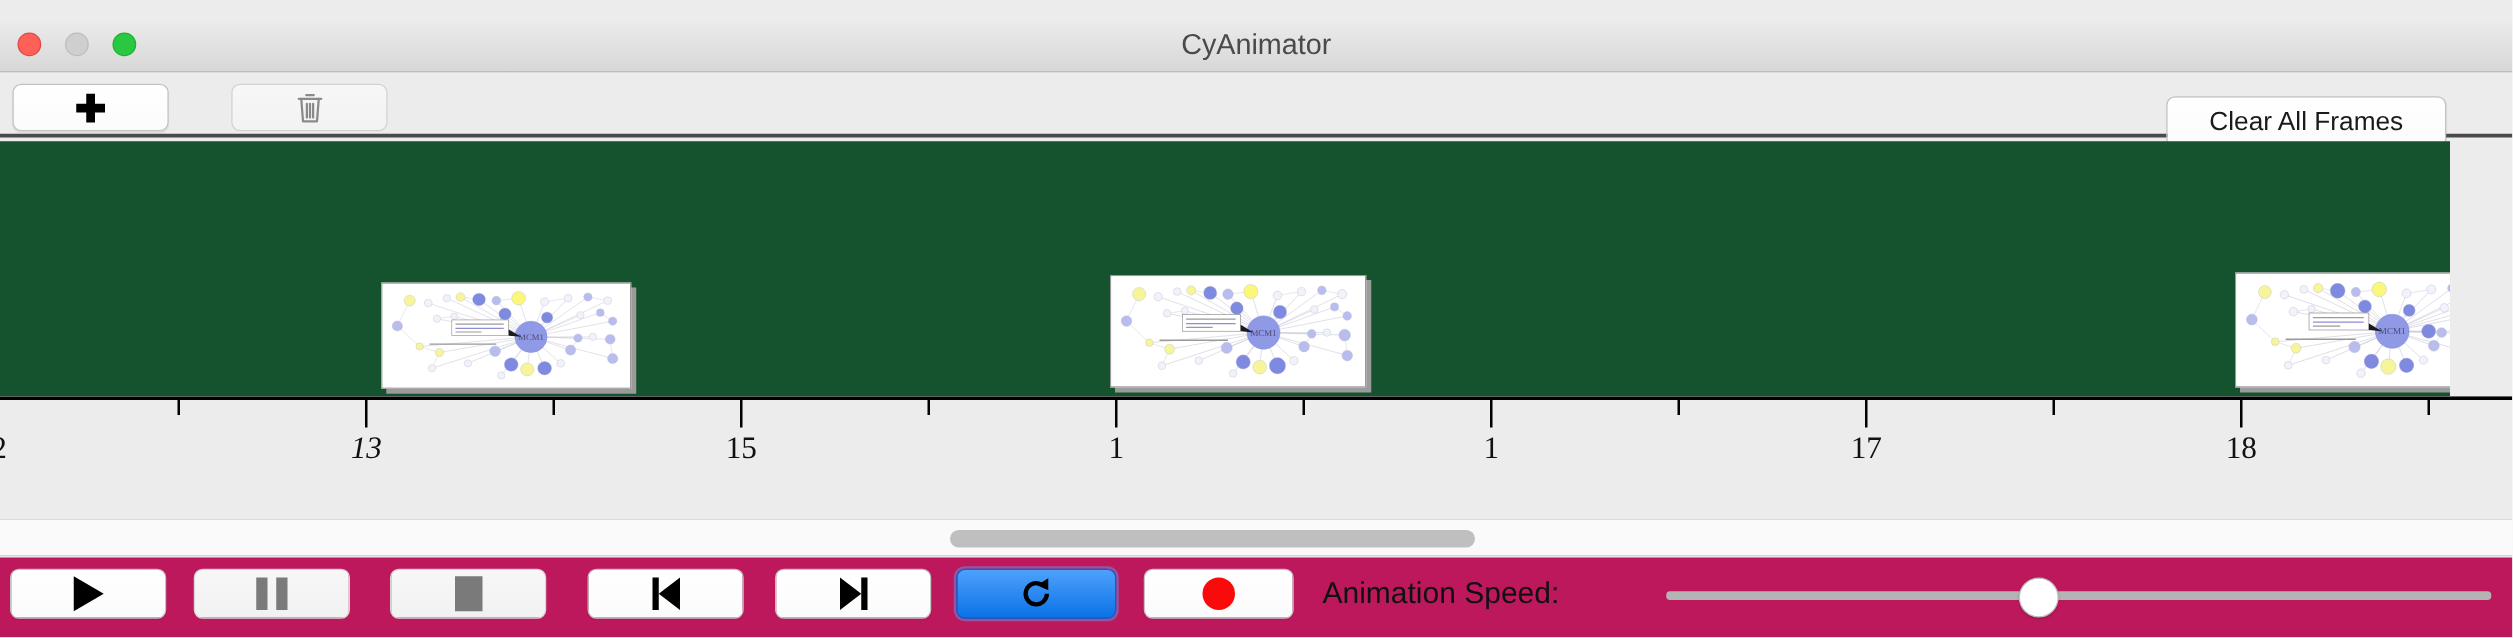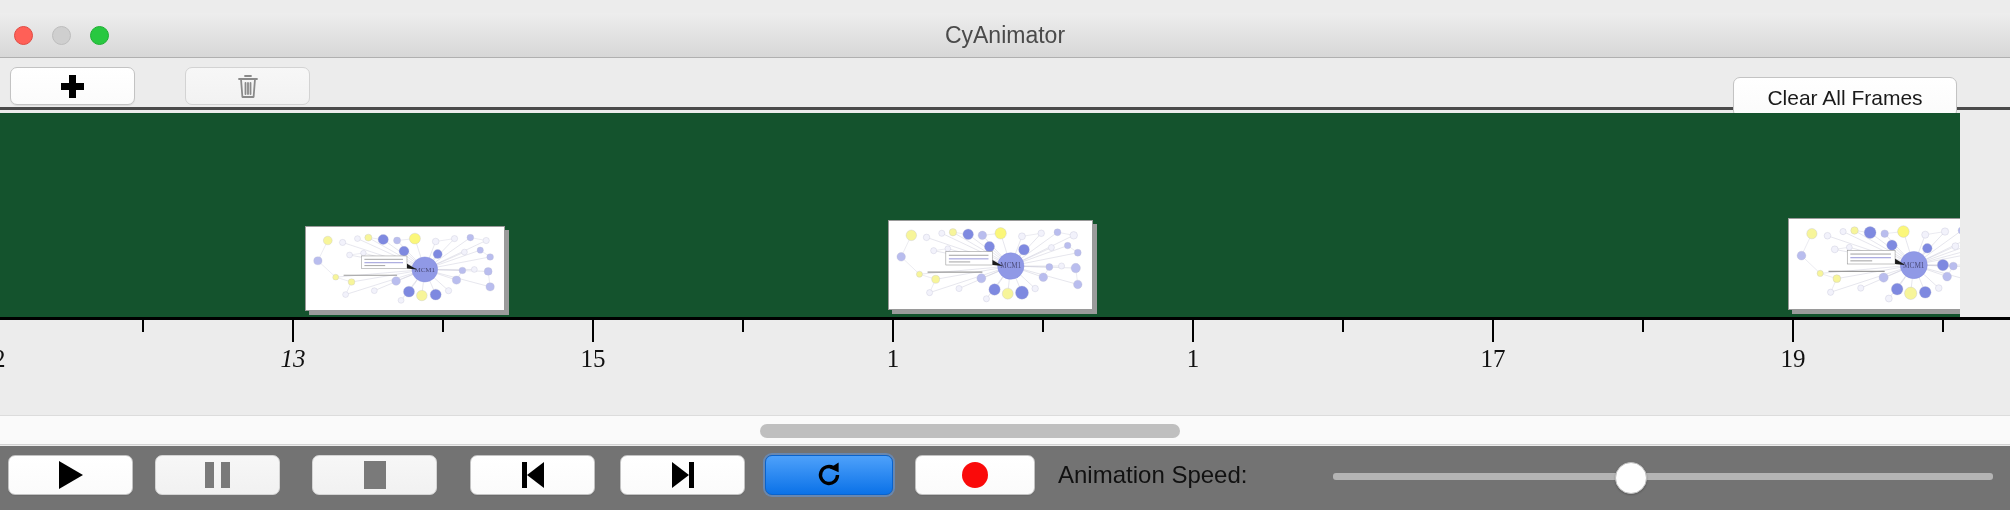--- a/index.html
+++ b/index.html
@@ -222,21 +222,21 @@
     width: 420px; height: 14px;
     background: #bfbfbf;
     border-radius: 7px;
   }
 
   
   .controls {
     position: absolute;
     left: 0; top: 446px;
     width: 2010px; height: 64px;
-    background: #737373;
+    background: #be185d;
   }
   .cbtn {
     position: absolute;
     top: 9px;
     height: 40px;
     box-sizing: border-box;
     border: 1px solid #c3c3c3;
     border-radius: 7px;
     background: linear-gradient(#ffffff, #fbfbfb);
     box-shadow: 0 1px 1px rgba(0,0,0,0.07);
@@ -652,21 +652,21 @@
       <div class="tick major" style="left: 892px;"></div>
       <div class="tick-label" style="left: 852px; width: 82px;">1</div>
       <div class="tick minor" style="left: 1042px;"></div>
       <div class="tick major" style="left: 1192px;"></div>
       <div class="tick-label" style="left: 1152px; width: 82px;">1</div>
       <div class="tick minor" style="left: 1342px;"></div>
       <div class="tick major" style="left: 1492px;"></div>
       <div class="tick-label" style="left: 1452px; width: 82px;">17</div>
       <div class="tick minor" style="left: 1642px;"></div>
       <div class="tick major" style="left: 1792px;"></div>
-      <div class="tick-label" style="left: 1752px; width: 82px;">19</div>
+      <div class="tick-label" style="left: 1752px; width: 82px;">18</div>
       <div class="tick minor" style="left: 1942px;"></div>
     </div>
 
   <div class="hscroll-track">
     <div class="hscroll-thumb" style="left: 759.78px; width: 420.09px;"></div>
   </div>
 
   <div class="controls">
     <div class="cbtn c-play">
       <span class="tri-play"></span>

